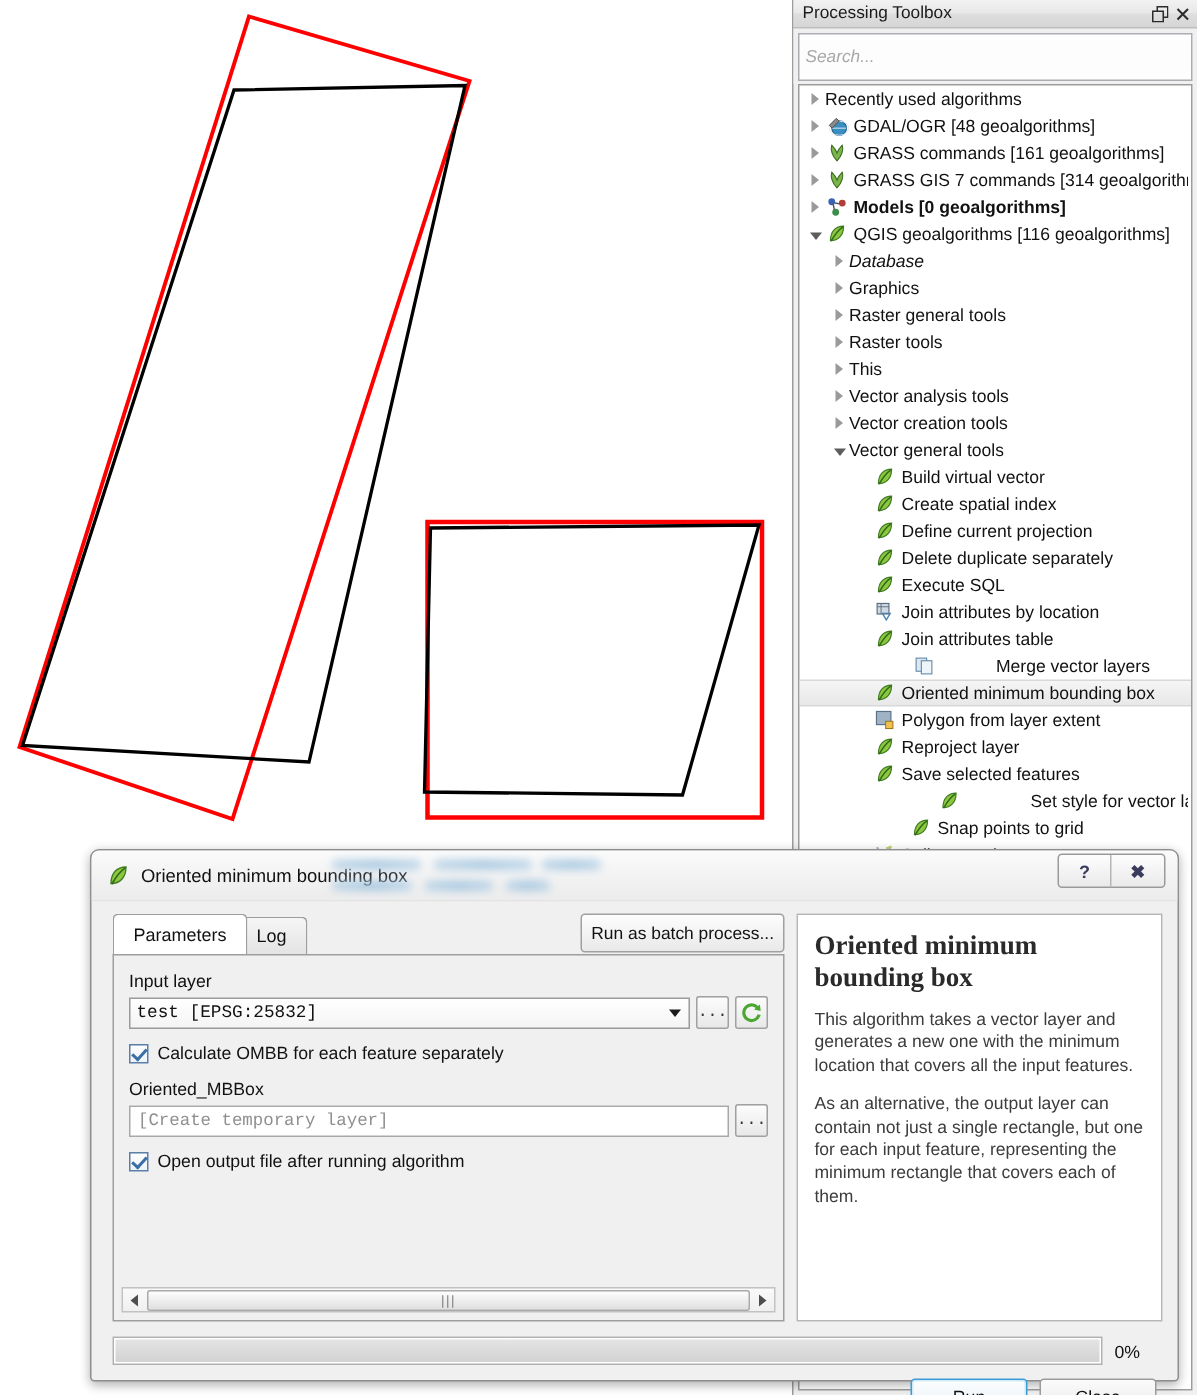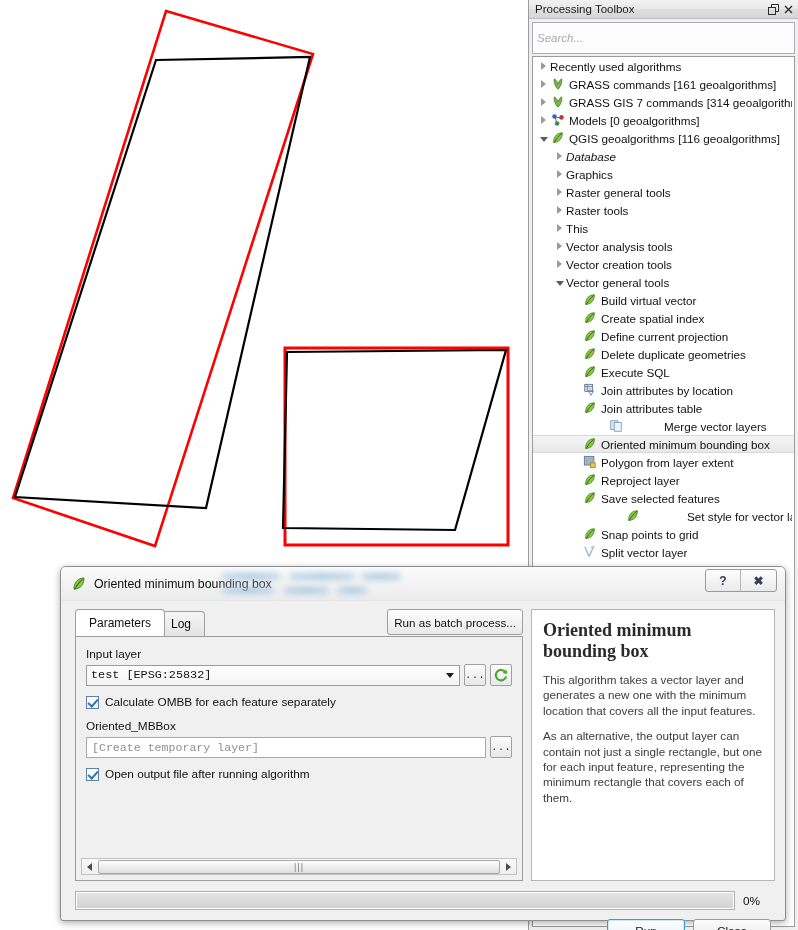--- a/index.html
+++ b/index.html
@@ -341,38 +341,51 @@
               <span class="arrow-closed"></span>
             </span>
             <span class="t-icon none"></span>
             <span class="t-label">Recently used algorithms</span>
           </div>
           <div class="tree-row" style="padding-left: 4px;">
             <span class="twisty">
               <span class="arrow-closed"></span>
             </span>
             <span class="t-icon">
+              <svg width="15" height="15" viewBox="0 0 16 16">
+                <circle cx="9" cy="9" r="5.2" fill="#3b8ec2" stroke="#1f5e88" stroke-width="0.8"></circle>
+                <path d="M4,9 h10 M9,4 a7,5 0 0 1 0,10 a7,5 0 0 1 0,-10" fill="none" stroke="#dcebf5" stroke-width="0.7"></path>
+                <path d="M2,7 L7,2 L9,4 L4,9 Z" fill="#8a8a8a" stroke="#4f4f4f" stroke-width="0.7"></path>
+              </svg>
+            </span>
+            <span class="t-label">GDAL/OGR [48 geoalgorithms]</span>
+          </div>
+          <div class="tree-row" style="padding-left: 4px;">
+            <span class="twisty">
+              <span class="arrow-closed"></span>
+            </span>
+            <span class="t-icon">
               <svg width="14" height="14" viewBox="0 0 16 16">
                 <path d="M8,14 C4,10 3,5 4,2 C6,4 7,5 8,8 C9,5 10,4 12,2 C13,5 12,10 8,14 Z" fill="#7ab648" stroke="#3c6b22" stroke-width="0.8"></path>
               </svg>
             </span>
             <span class="t-label">GRASS commands [161 geoalgorithms]</span>
           </div>
           <div class="tree-row" style="padding-left: 4px;">
             <span class="twisty">
               <span class="arrow-closed"></span>
             </span>
             <span class="t-icon">
               <svg width="14" height="14" viewBox="0 0 16 16">
                 <path d="M8,14 C4,10 3,5 4,2 C6,4 7,5 8,8 C9,5 10,4 12,2 C13,5 12,10 8,14 Z" fill="#7ab648" stroke="#3c6b22" stroke-width="0.8"></path>
               </svg>
             </span>
             <span class="t-label">GRASS GIS 7 commands [314 geoalgorithms]</span>
           </div>
-          <div class="tree-row" style="padding-left: 4px;">
+          <div class="tree-row" style="padding-left: 4px; font-weight: bold;">
             <span class="twisty">
               <span class="arrow-closed"></span>
             </span>
             <span class="t-icon">
               <svg width="14" height="14" viewBox="0 0 16 16">
                 <circle cx="4" cy="4" r="2.6" fill="#3b63b5"></circle>
                 <circle cx="12" cy="5" r="2.6" fill="#b53b3b"></circle>
                 <circle cx="7" cy="12" r="2.6" fill="#3b8e4b"></circle>
                 <path d="M5,5.5 L6,10 M6.4,5 L10,5.6" stroke="#555" stroke-width="1.1"></path>
               </svg>
@@ -478,21 +491,21 @@
             <span class="t-label">Define current projection</span>
           </div>
           <div class="tree-row" style="padding-left: 36px;">
             <span class="twisty none"></span>
             <span class="t-icon">
               <svg width="14" height="14" viewBox="0 0 16 16">
                 <path d="M3,13 C3,6 7,2 13,2 C13,9 9,13 3,13 Z" fill="#8dc63f" stroke="#3f7d20" stroke-width="0.9"></path>
                 <path d="M3.5,13.5 C6,9 9,5 12.5,2.6" stroke="#2e6b1b" stroke-width="1.1" fill="none"></path>
               </svg>
             </span>
-            <span class="t-label">Delete duplicate geometries</span>
+            <span class="t-label">Delete duplicate separately</span>
           </div>
           <div class="tree-row" style="padding-left: 36px;">
             <span class="twisty none"></span>
             <span class="t-icon">
               <svg width="14" height="14" viewBox="0 0 16 16">
                 <path d="M3,13 C3,6 7,2 13,2 C13,9 9,13 3,13 Z" fill="#8dc63f" stroke="#3f7d20" stroke-width="0.9"></path>
                 <path d="M3.5,13.5 C6,9 9,5 12.5,2.6" stroke="#2e6b1b" stroke-width="1.1" fill="none"></path>
               </svg>
             </span>
             <span class="t-label">Execute SQL</span>
@@ -571,21 +584,21 @@
           <div class="tree-row" style="padding-left: 36px; gap: 43px;">
             <span class="twisty none"></span>
             <span class="t-icon">
               <svg width="14" height="14" viewBox="0 0 16 16">
                 <path d="M3,13 C3,6 7,2 13,2 C13,9 9,13 3,13 Z" fill="#8dc63f" stroke="#3f7d20" stroke-width="0.9"></path>
                 <path d="M3.5,13.5 C6,9 9,5 12.5,2.6" stroke="#2e6b1b" stroke-width="1.1" fill="none"></path>
               </svg>
             </span>
             <span class="t-label">Set style for vector layer</span>
           </div>
-          <div class="tree-row" style="padding-left: 36px;">
+          <div class="tree-row" style="padding-left: 36px; margin-left: 24px;">
             <span class="twisty none"></span>
             <span class="t-icon">
               <svg width="14" height="14" viewBox="0 0 16 16">
                 <path d="M3,13 C3,6 7,2 13,2 C13,9 9,13 3,13 Z" fill="#8dc63f" stroke="#3f7d20" stroke-width="0.9"></path>
                 <path d="M3.5,13.5 C6,9 9,5 12.5,2.6" stroke="#2e6b1b" stroke-width="1.1" fill="none"></path>
               </svg>
             </span>
             <span class="t-label">Snap points to grid</span>
           </div>
           <div class="tree-row" style="padding-left: 36px;">

